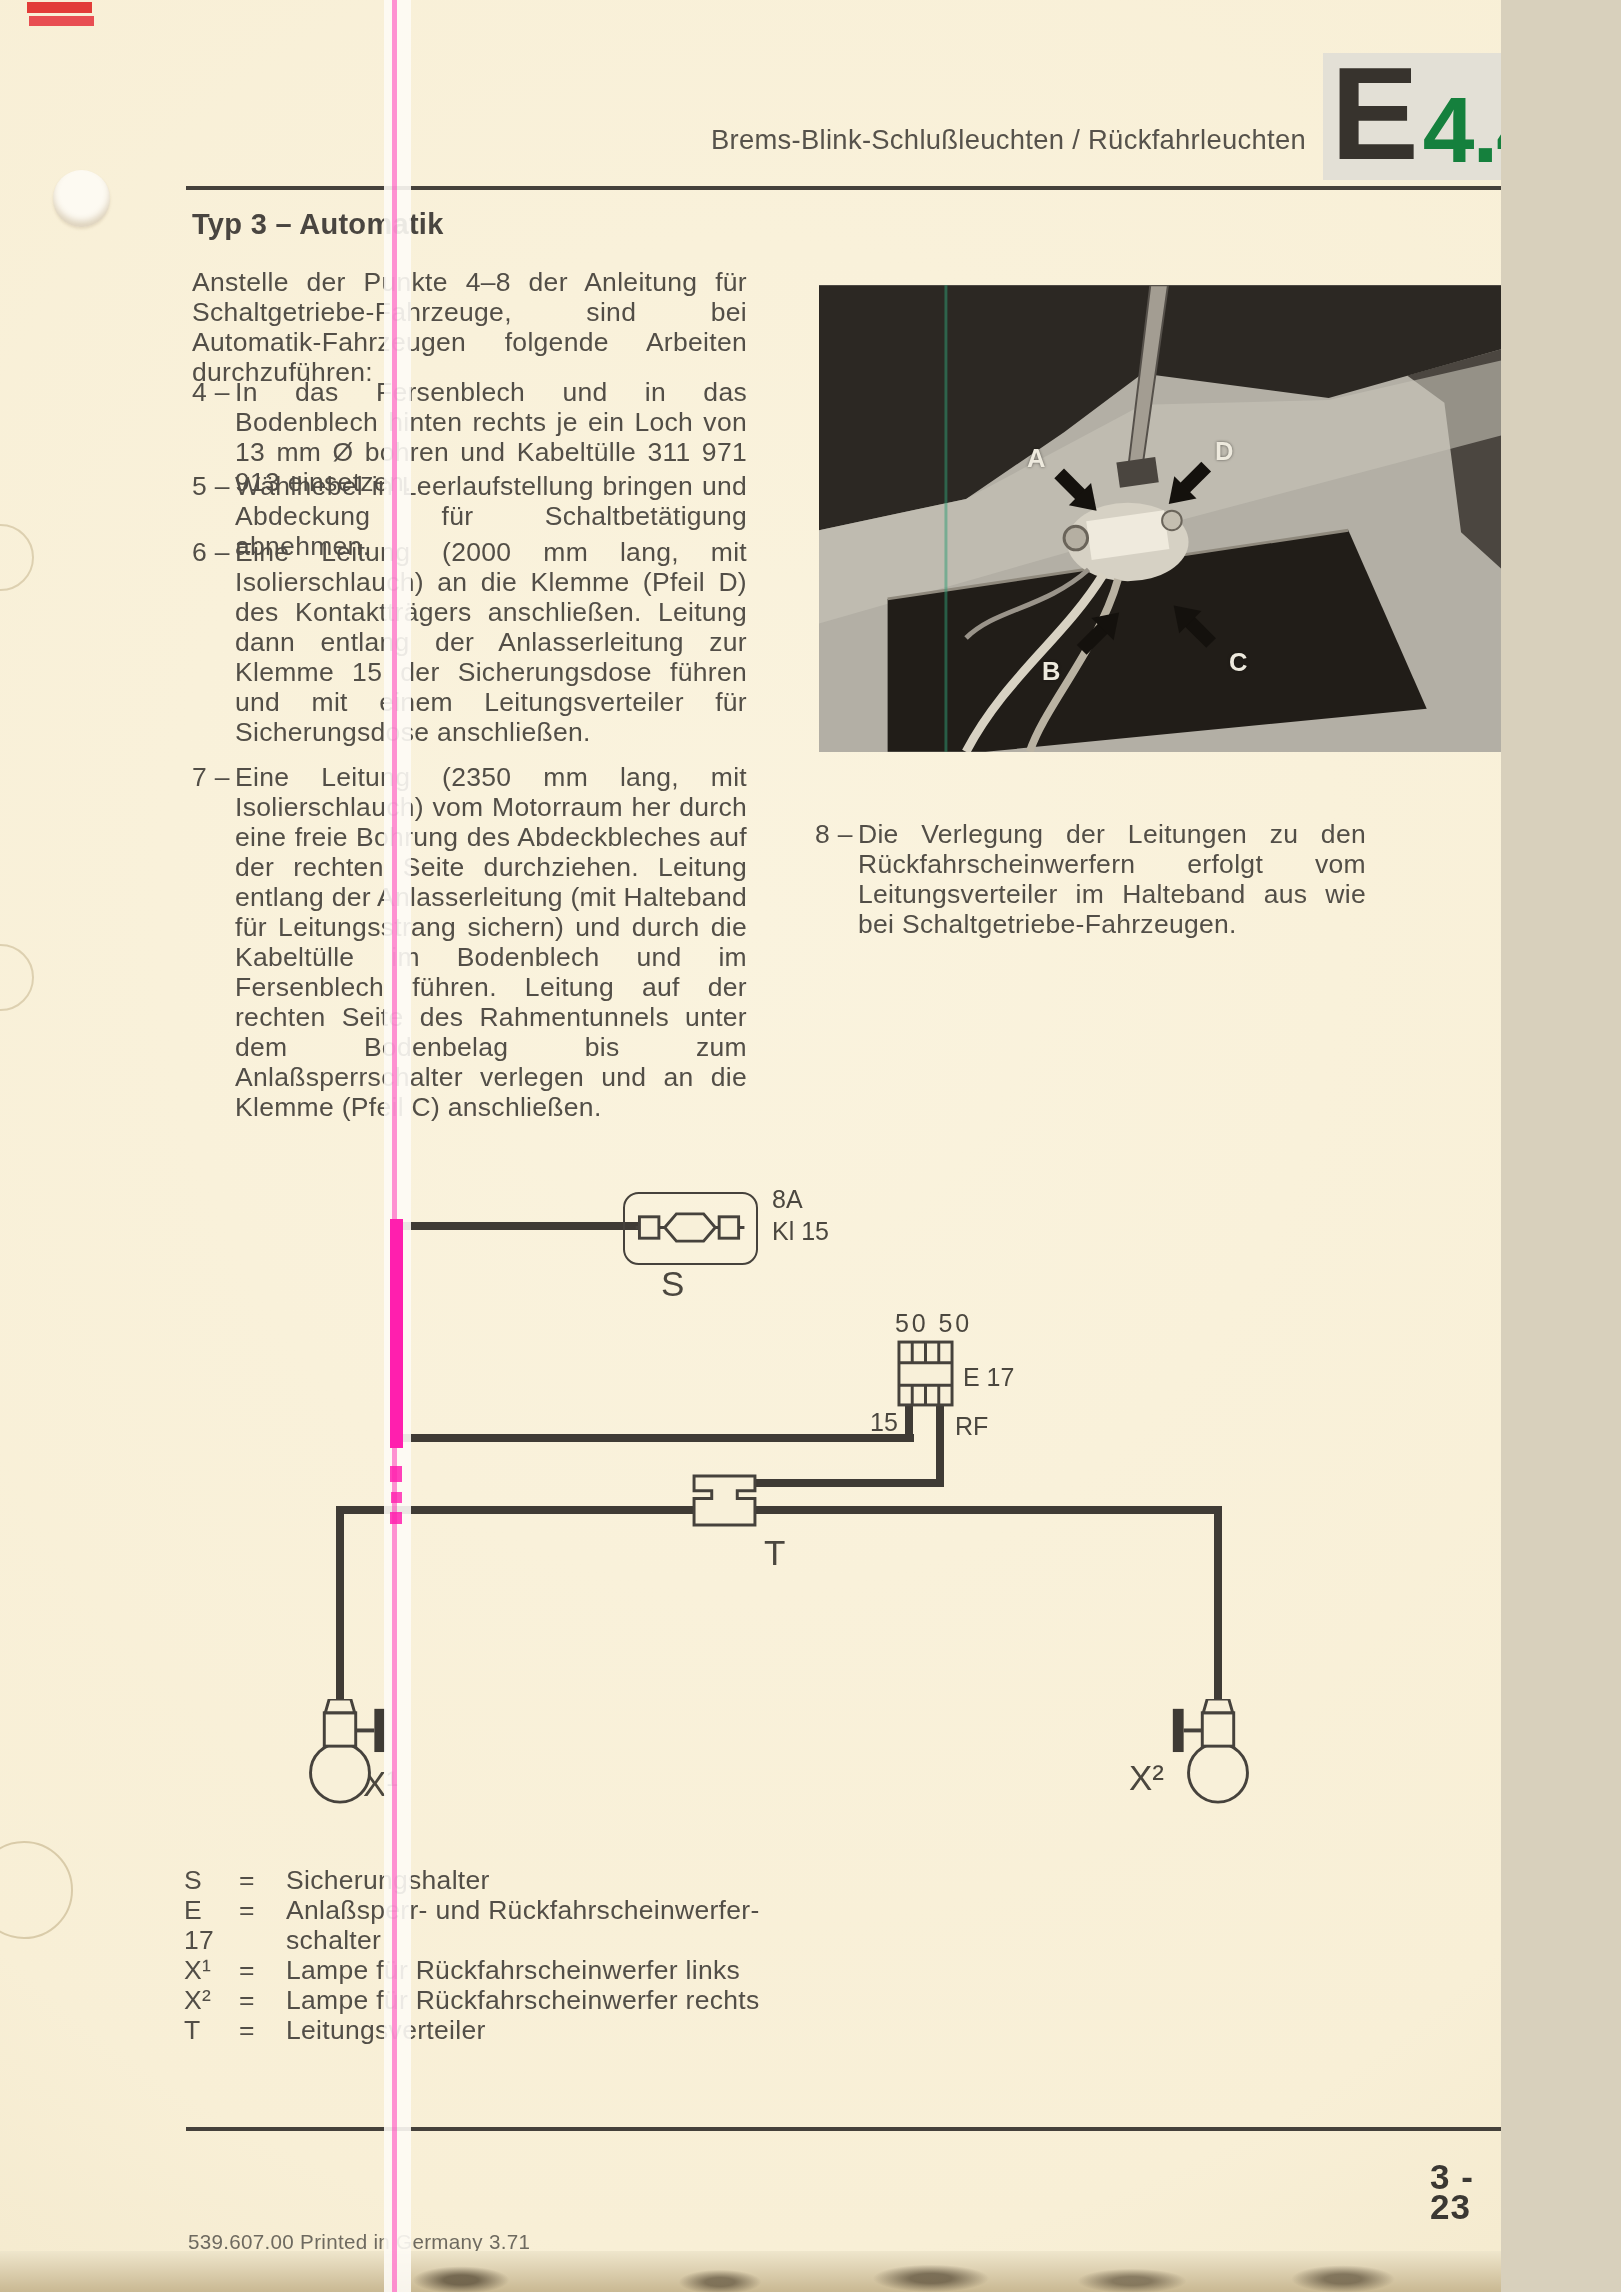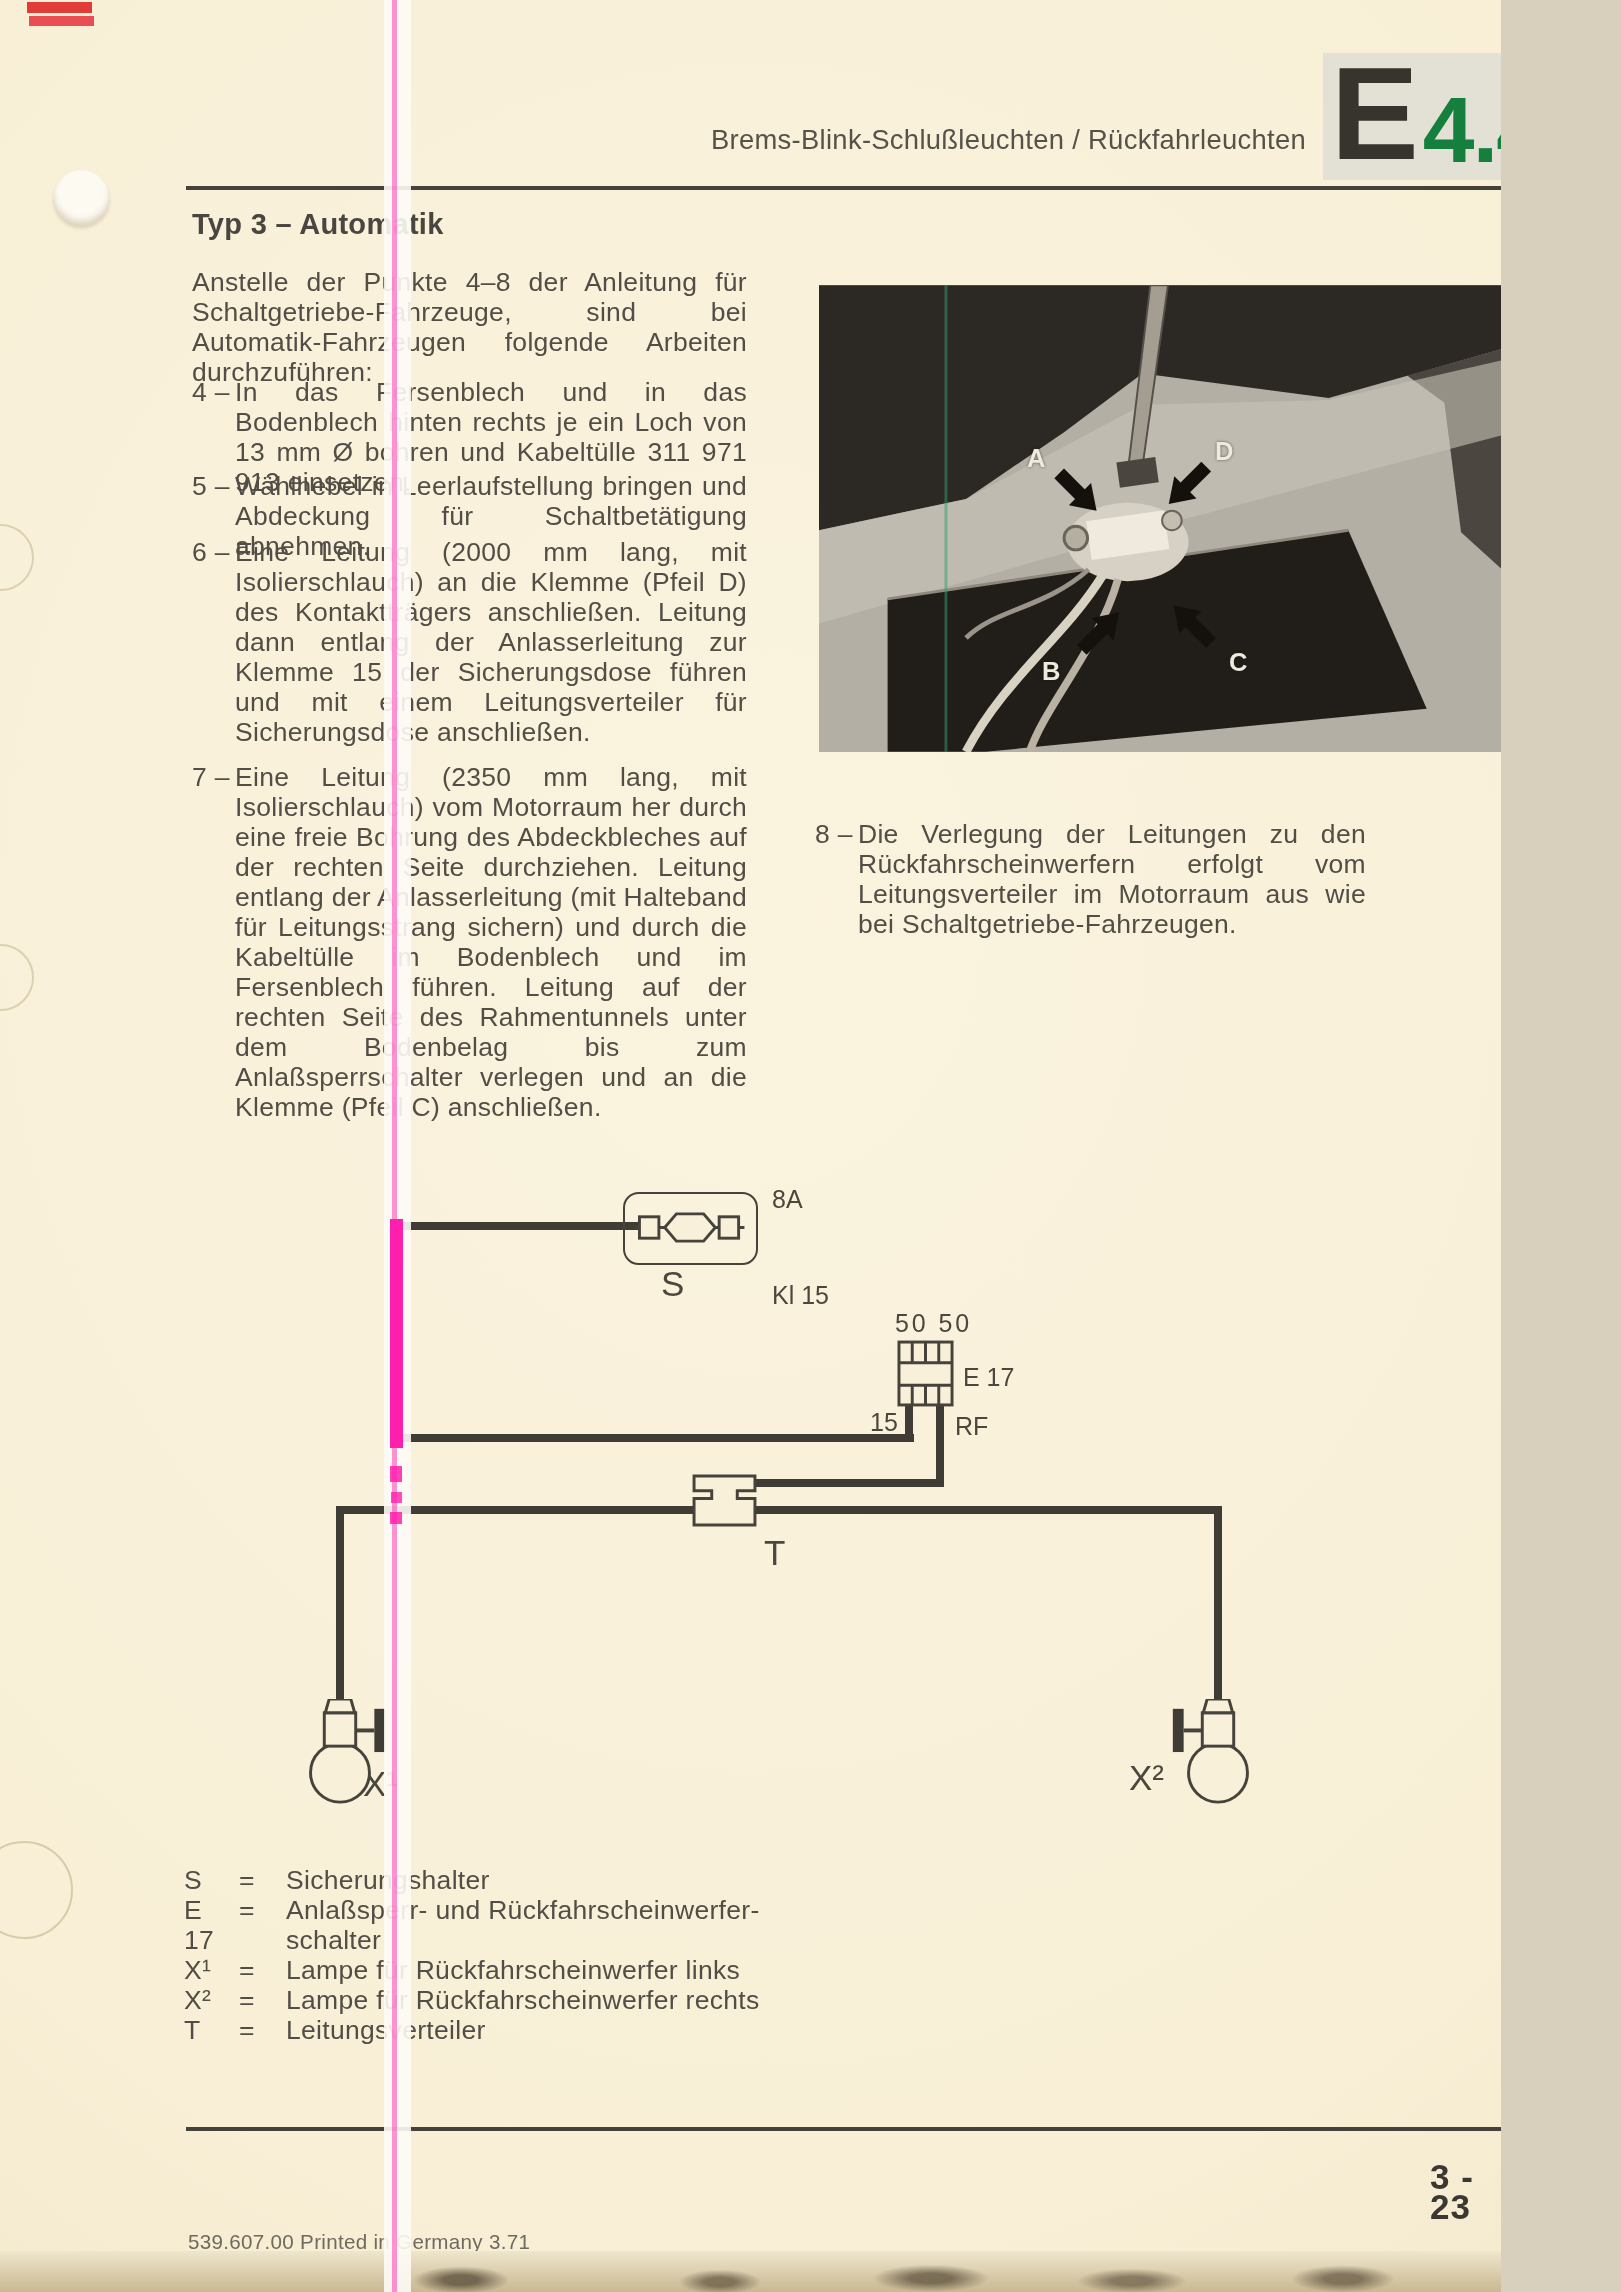--- a/index.html
+++ b/index.html
@@ -82,21 +82,21 @@
     <span class="num">6 –</span>
     <div class="stext just">Eine Leitung (2000 mm lang, mit Isolierschlauch) an die Klemme (Pfeil D) des Kontaktträgers anschließen. Leitung dann entlang der Anlasserleitung zur Klemme 15 der Sicherungsdose führen und mit einem Leitungsverteiler für Sicherungsdose anschließen.</div>
   </div>
   <div class="step t" style="left:192px;top:762px;">
     <span class="num">7 –</span>
     <div class="stext just">Eine Leitung (2350 mm lang, mit Isolierschlauch) vom Motorraum her durch eine freie Bohrung des Abdeckbleches auf der rechten Seite durchziehen. Leitung entlang der Anlasserleitung (mit Halteband für Leitungsstrang sichern) und durch die Kabeltülle im Bodenblech und im Fersenblech führen. Leitung auf der rechten Seite des Rahmentunnels unter dem Bodenbelag bis zum Anlaßsperrschalter verlegen und an die Klemme (Pfeil C) anschließen.</div>
   </div>
 
   <div class="step t" style="left:815px;top:819px;width:551px;">
     <span class="num">8 –</span>
-    <div class="stext just">Die Verlegung der Leitungen zu den Rückfahrscheinwerfern erfolgt vom Leitungsverteiler im Motorraum aus wie bei Schaltgetriebe-Fahrzeugen.</div>
+    <div class="stext just">Die Verlegung der Leitungen zu den Rückfahrscheinwerfern erfolgt vom Leitungsverteiler im Halteband aus wie bei Schaltgetriebe-Fahrzeugen.</div>
   </div>
 
   <div class="photo">
     <svg width="694" height="467" viewBox="0 0 708 476">
       <rect x="0" y="0" width="708" height="476" fill="#b3afa5"></rect>
       <polygon points="0,0 708,0 708,62 520,115 330,90 250,150 150,218 0,250" fill="#2c2823"></polygon>
       <polygon points="708,62 708,300 655,252 638,120 600,92" fill="#38342e" opacity=".85"></polygon>
       <polygon points="0,250 150,218 330,122 520,117 708,74 708,150 360,242 0,345" fill="#c7c3b8" opacity=".6"></polygon>
       <polygon points="70,320 540,250 620,432 170,476 70,476" fill="#211d18"></polygon>
       <line x1="70" y1="320" x2="540" y2="250" stroke="#8f897d" stroke-width="3"></line>
@@ -145,21 +145,21 @@
     <div class="wire" style="left:1214px;top:1506px;width:7.8px;height:196px;"></div>
 
     <div class="abs" style="left:623px;top:1192px;width:131px;height:69px;border:2.9px solid #46423c;border-radius:15.7px;"></div>
     <svg class="abs" style="left:635px;top:1210px;" width="110" height="35" viewBox="0 0 112 36">
       <line x1="0" y1="18" x2="112" y2="18" stroke="#46423c" stroke-width="3"></line>
       <rect x="4" y="7" width="20" height="22" class="comp-stroke"></rect>
       <polygon points="30,18 42,4 70,4 82,18 70,32 42,32" class="comp-stroke"></polygon>
       <rect x="86" y="7" width="20" height="22" class="comp-stroke"></rect>
     </svg>
     <div class="dlabel" style="left:772px;top:1186px;">8A</div>
-    <div class="dlabel" style="left:772px;top:1282px;">Kl 15</div>
+    <div class="dlabel" style="left:772px;top:1218px;">Kl 15</div>
     <div class="dlabel-lg" style="left:661px;top:1266px;">S</div>
 
     <svg class="abs" style="left:897px;top:1340px;z-index:2;" width="57" height="67" viewBox="0 0 58 68">
       <rect x="2" y="2" width="54" height="64" class="comp-stroke"></rect>
       <line x1="2" y1="23" x2="56" y2="23" stroke="#46423c" stroke-width="3"></line>
       <line x1="2" y1="46" x2="56" y2="46" stroke="#46423c" stroke-width="3"></line>
       <line x1="15.5" y1="2" x2="15.5" y2="23" stroke="#46423c" stroke-width="3"></line>
       <line x1="29" y1="2" x2="29" y2="23" stroke="#46423c" stroke-width="3"></line>
       <line x1="42.5" y1="2" x2="42.5" y2="23" stroke="#46423c" stroke-width="3"></line>
       <line x1="15.5" y1="46" x2="15.5" y2="66" stroke="#46423c" stroke-width="3"></line>

